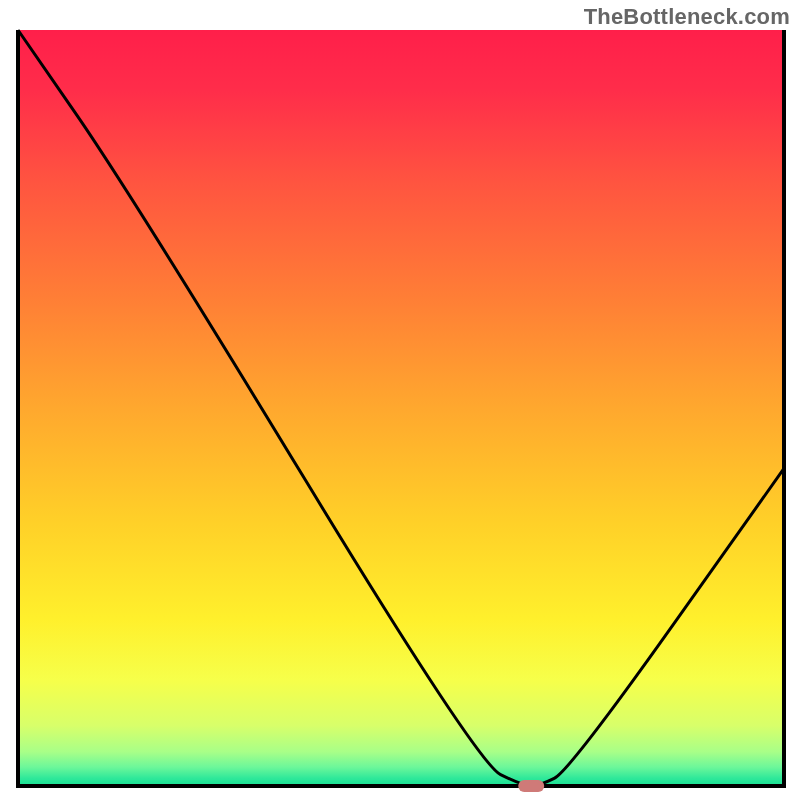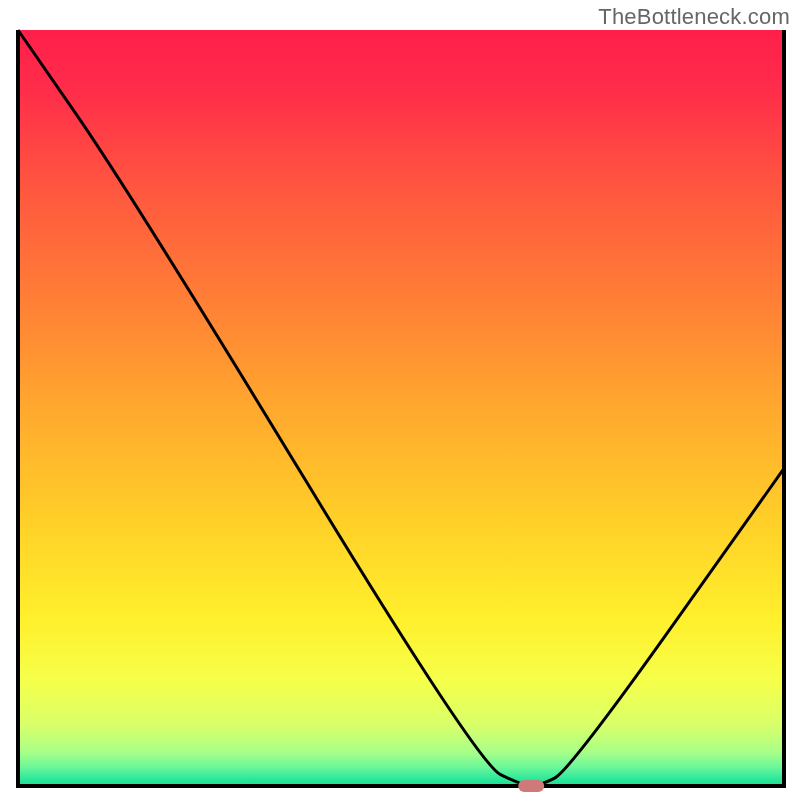--- a/index.html
+++ b/index.html
@@ -15,21 +15,21 @@
     left: 0;
     top: 0;
     width: 800px;
     height: 800px;
   }
   .watermark {
     position: absolute;
     top: 4px;
     right: 10px;
     font-size: 22px;
-    font-weight: normal;
+    font-weight: bold;
     color: #666666;
     letter-spacing: 0.2px;
     user-select: none;
   }
   svg { display: block; }
 </style>
 </head>
 <body>
 
 <div class="frame">

